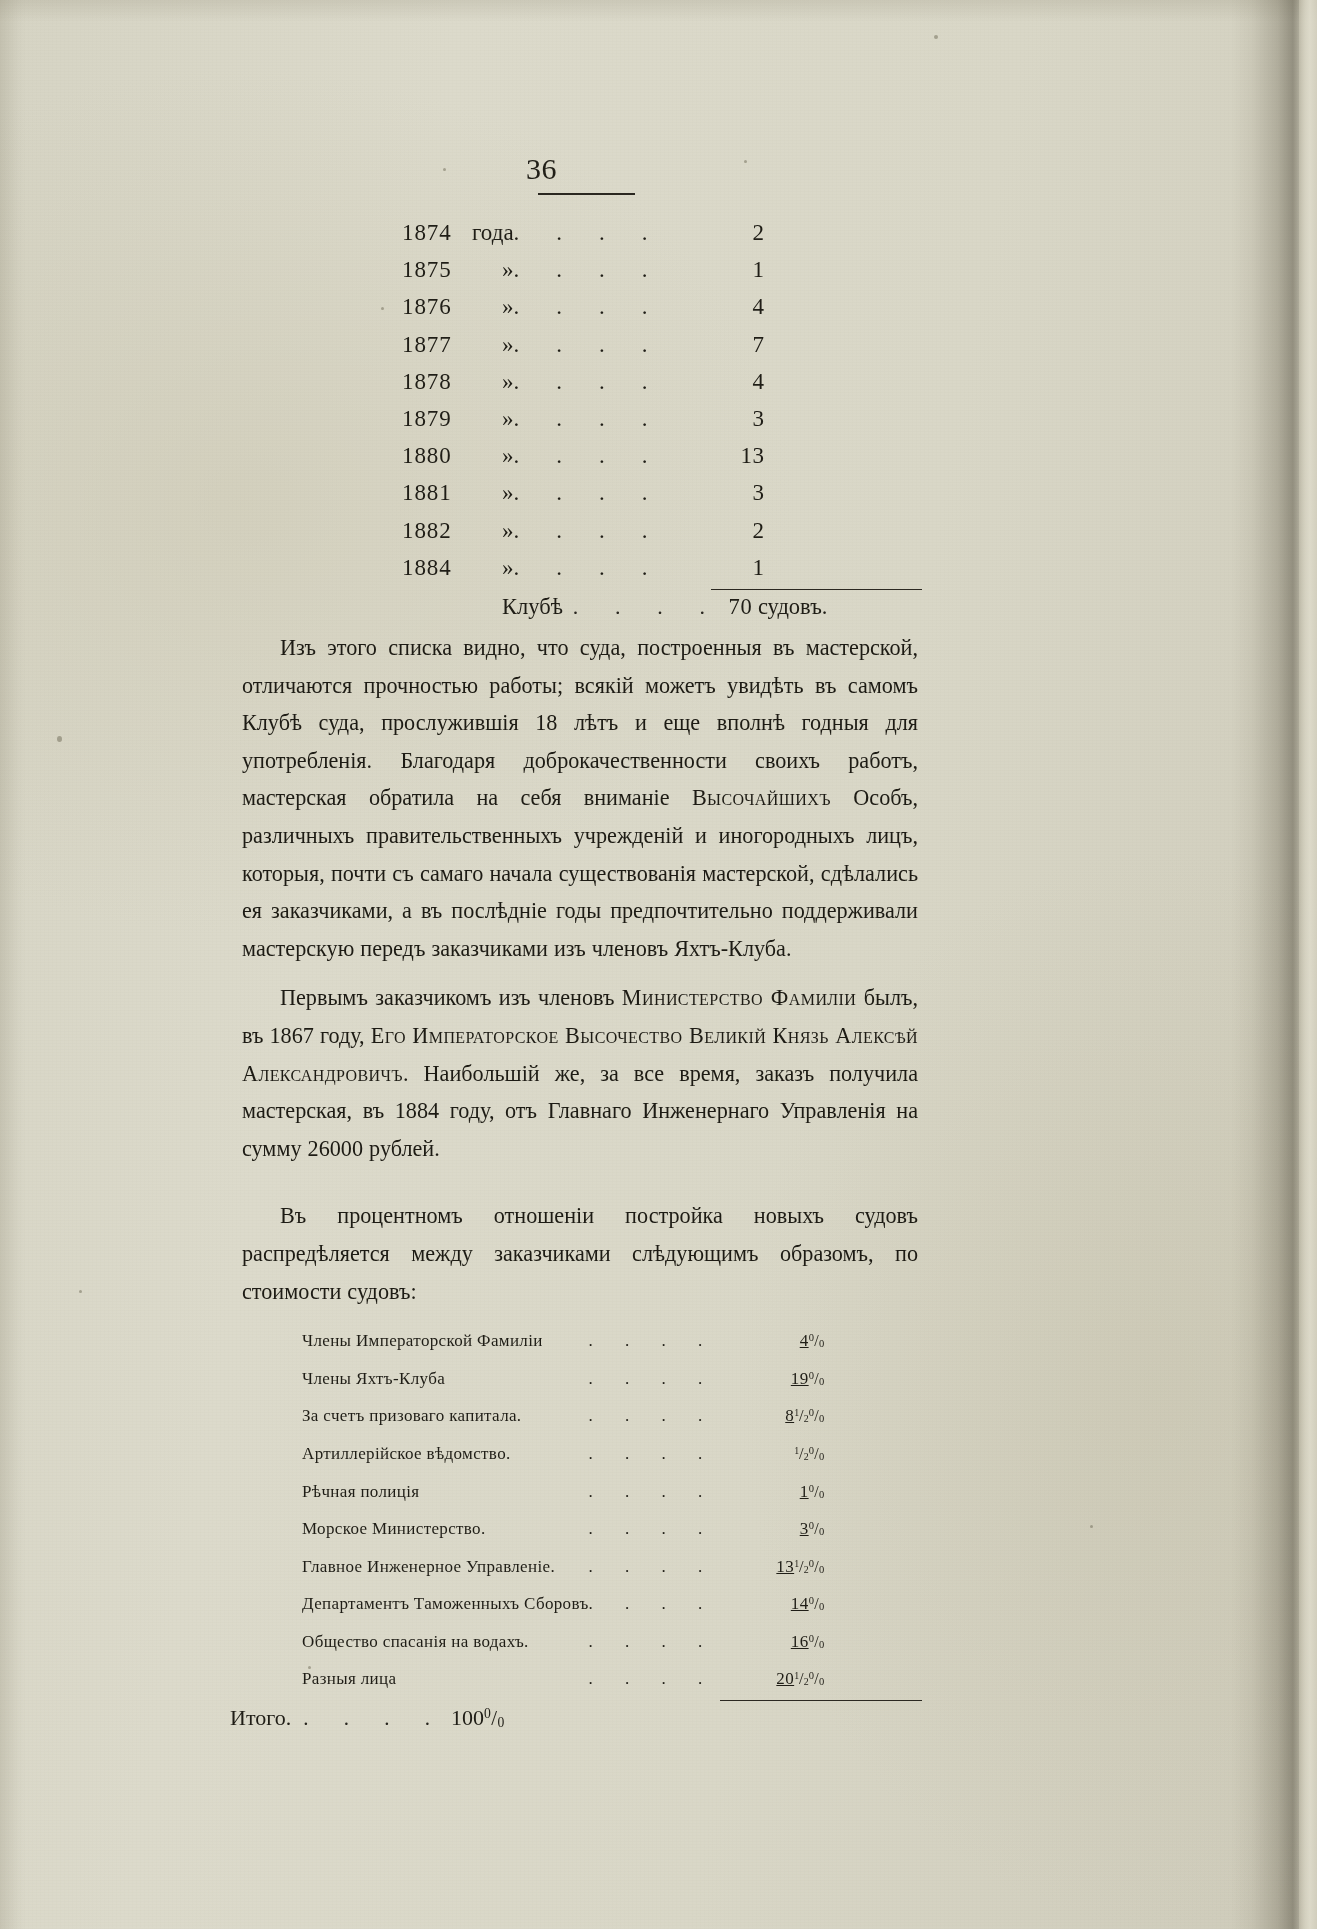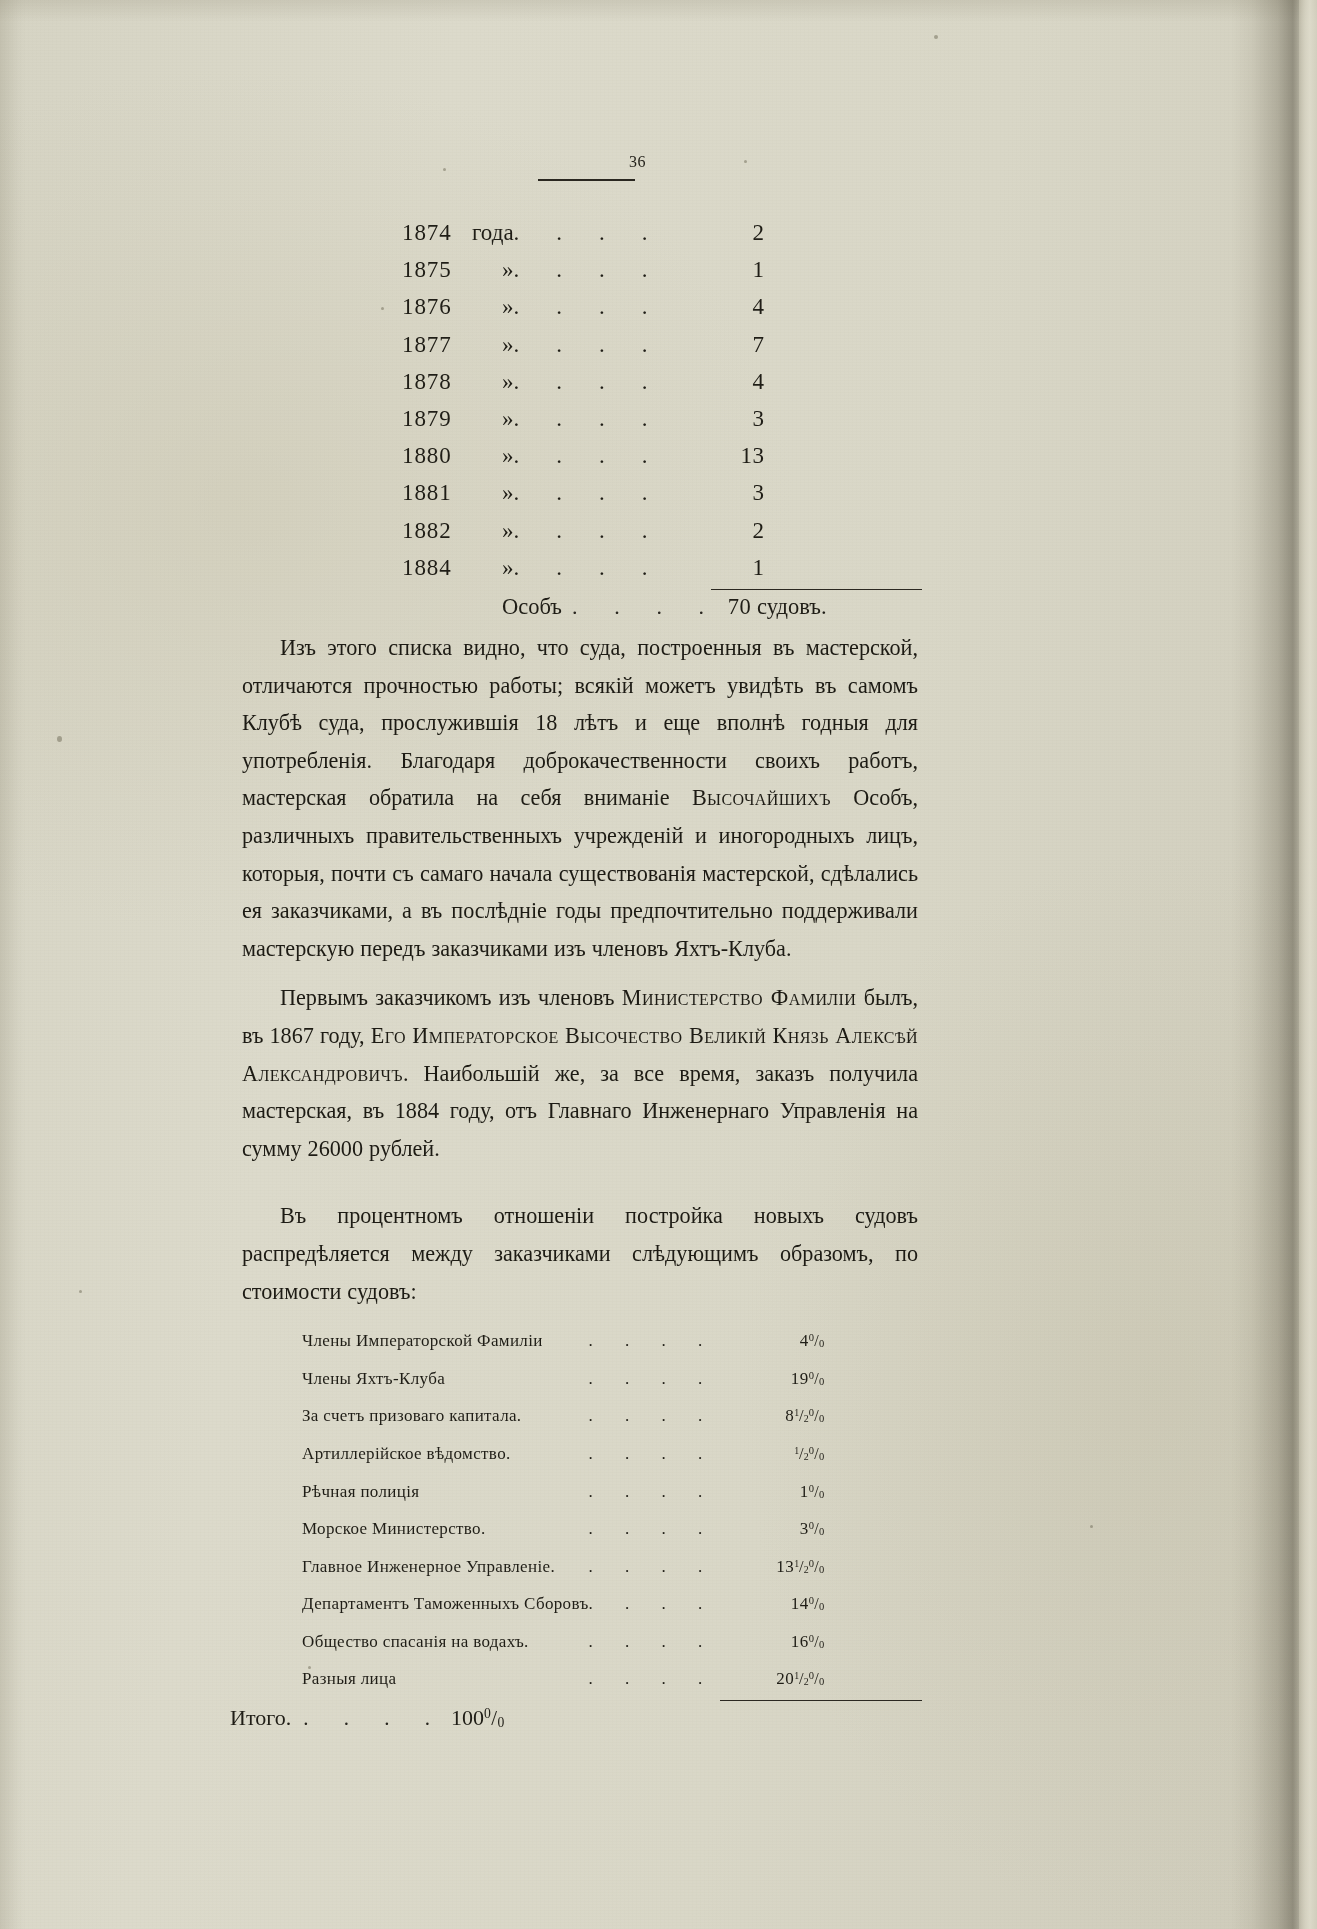--- a/index.html
+++ b/index.html
@@ -84,22 +84,22 @@
   }
 
   
   .folio-wrap {
     position: relative;
     height: 58px;
     margin-left: 296px;
     width: 120px;
   }
   .folio {
-    text-align: right;
-    font-size: 16px;
+    text-align: left;
+    font-size: 30px;
     letter-spacing: .5px;
     line-height: 1;
     padding-top: 6px;
     color: #211f18;
   }
   .folio-rule {
     margin: 9px auto 0;
     width: 97px;
     height: 0;
     border-top: 2.1px solid #2a2720;
@@ -194,20 +194,21 @@
     letter-spacing: 14px;
     color: #2a2720;
     padding-left: 8px;
     overflow: hidden;
   }
   td.pct-val {
     text-align: right;
     width: 108px;
     padding-left: 10px;
     letter-spacing: .4px;
+    text-decoration: underline;
   }
 
   .pct-rule {
     height: 0;
     border-top: 1.9px solid #2b2821;
     width: 202px;
     margin: 2px 8px 0 auto;
   }
   #pct-total {
     margin: 4px 0 0 0;
@@ -312,21 +313,21 @@
           <td class="unit">»</td>
           <td class="dots">. . . .</td>
           <td class="val">1</td>
         </tr>
       </tbody>
     </table>
 
     <div class="total-rule"></div>
 
     <div id="year-total">
-      <span>Особъ</span><span class="lead">. . . .</span><span class="tnum">70</span>&nbsp;<span>судовъ.</span>
+      <span>Клубѣ</span><span class="lead">. . . .</span><span class="tnum">70</span>&nbsp;<span>судовъ.</span>
     </div>
 
     <p class="prose indent" style="margin-top:9px"><span>Изъ этого списка видно, что суда, построенныя въ мастерской, отличаются прочностью работы; всякій можетъ увидѣть въ самомъ Клубѣ суда, прослужившія 18 лѣтъ и еще вполнѣ годныя для употребленія. Благодаря доброкачественности своихъ работъ, мастерская обратила на себя вниманіе </span><span class="sc">Высочайшихъ</span><span> Особъ, различныхъ правительственныхъ учрежденій и иногородныхъ лицъ, которыя, почти съ самаго начала существованія мастерской, сдѣлались ея заказчиками, а въ послѣдніе годы предпочтительно поддерживали мастерскую передъ заказчиками изъ членовъ Яхтъ-Клуба.</span></p>
 
     <p class="prose indent para-gap"><span>Первымъ заказчикомъ изъ членовъ </span><span class="sc">Министерство Фамиліи</span><span> былъ, въ 1867 году, </span><span class="sc">Его Императорское Высочество Великій Князь Алексѣй Александровичъ</span><span>. Наибольшій же, за все время, заказъ получила мастерская, въ 1884 году, отъ Главнаго Инженернаго Управленія на сумму 26000 рублей.</span></p>
 
     <p class="prose indent" style="margin-top:30px"><span>Въ процентномъ отношеніи постройка новыхъ судовъ распредѣляется между заказчиками слѣдующимъ образомъ, по стоимости судовъ:</span></p>
 
     <table id="pct-table">
       <tbody>

